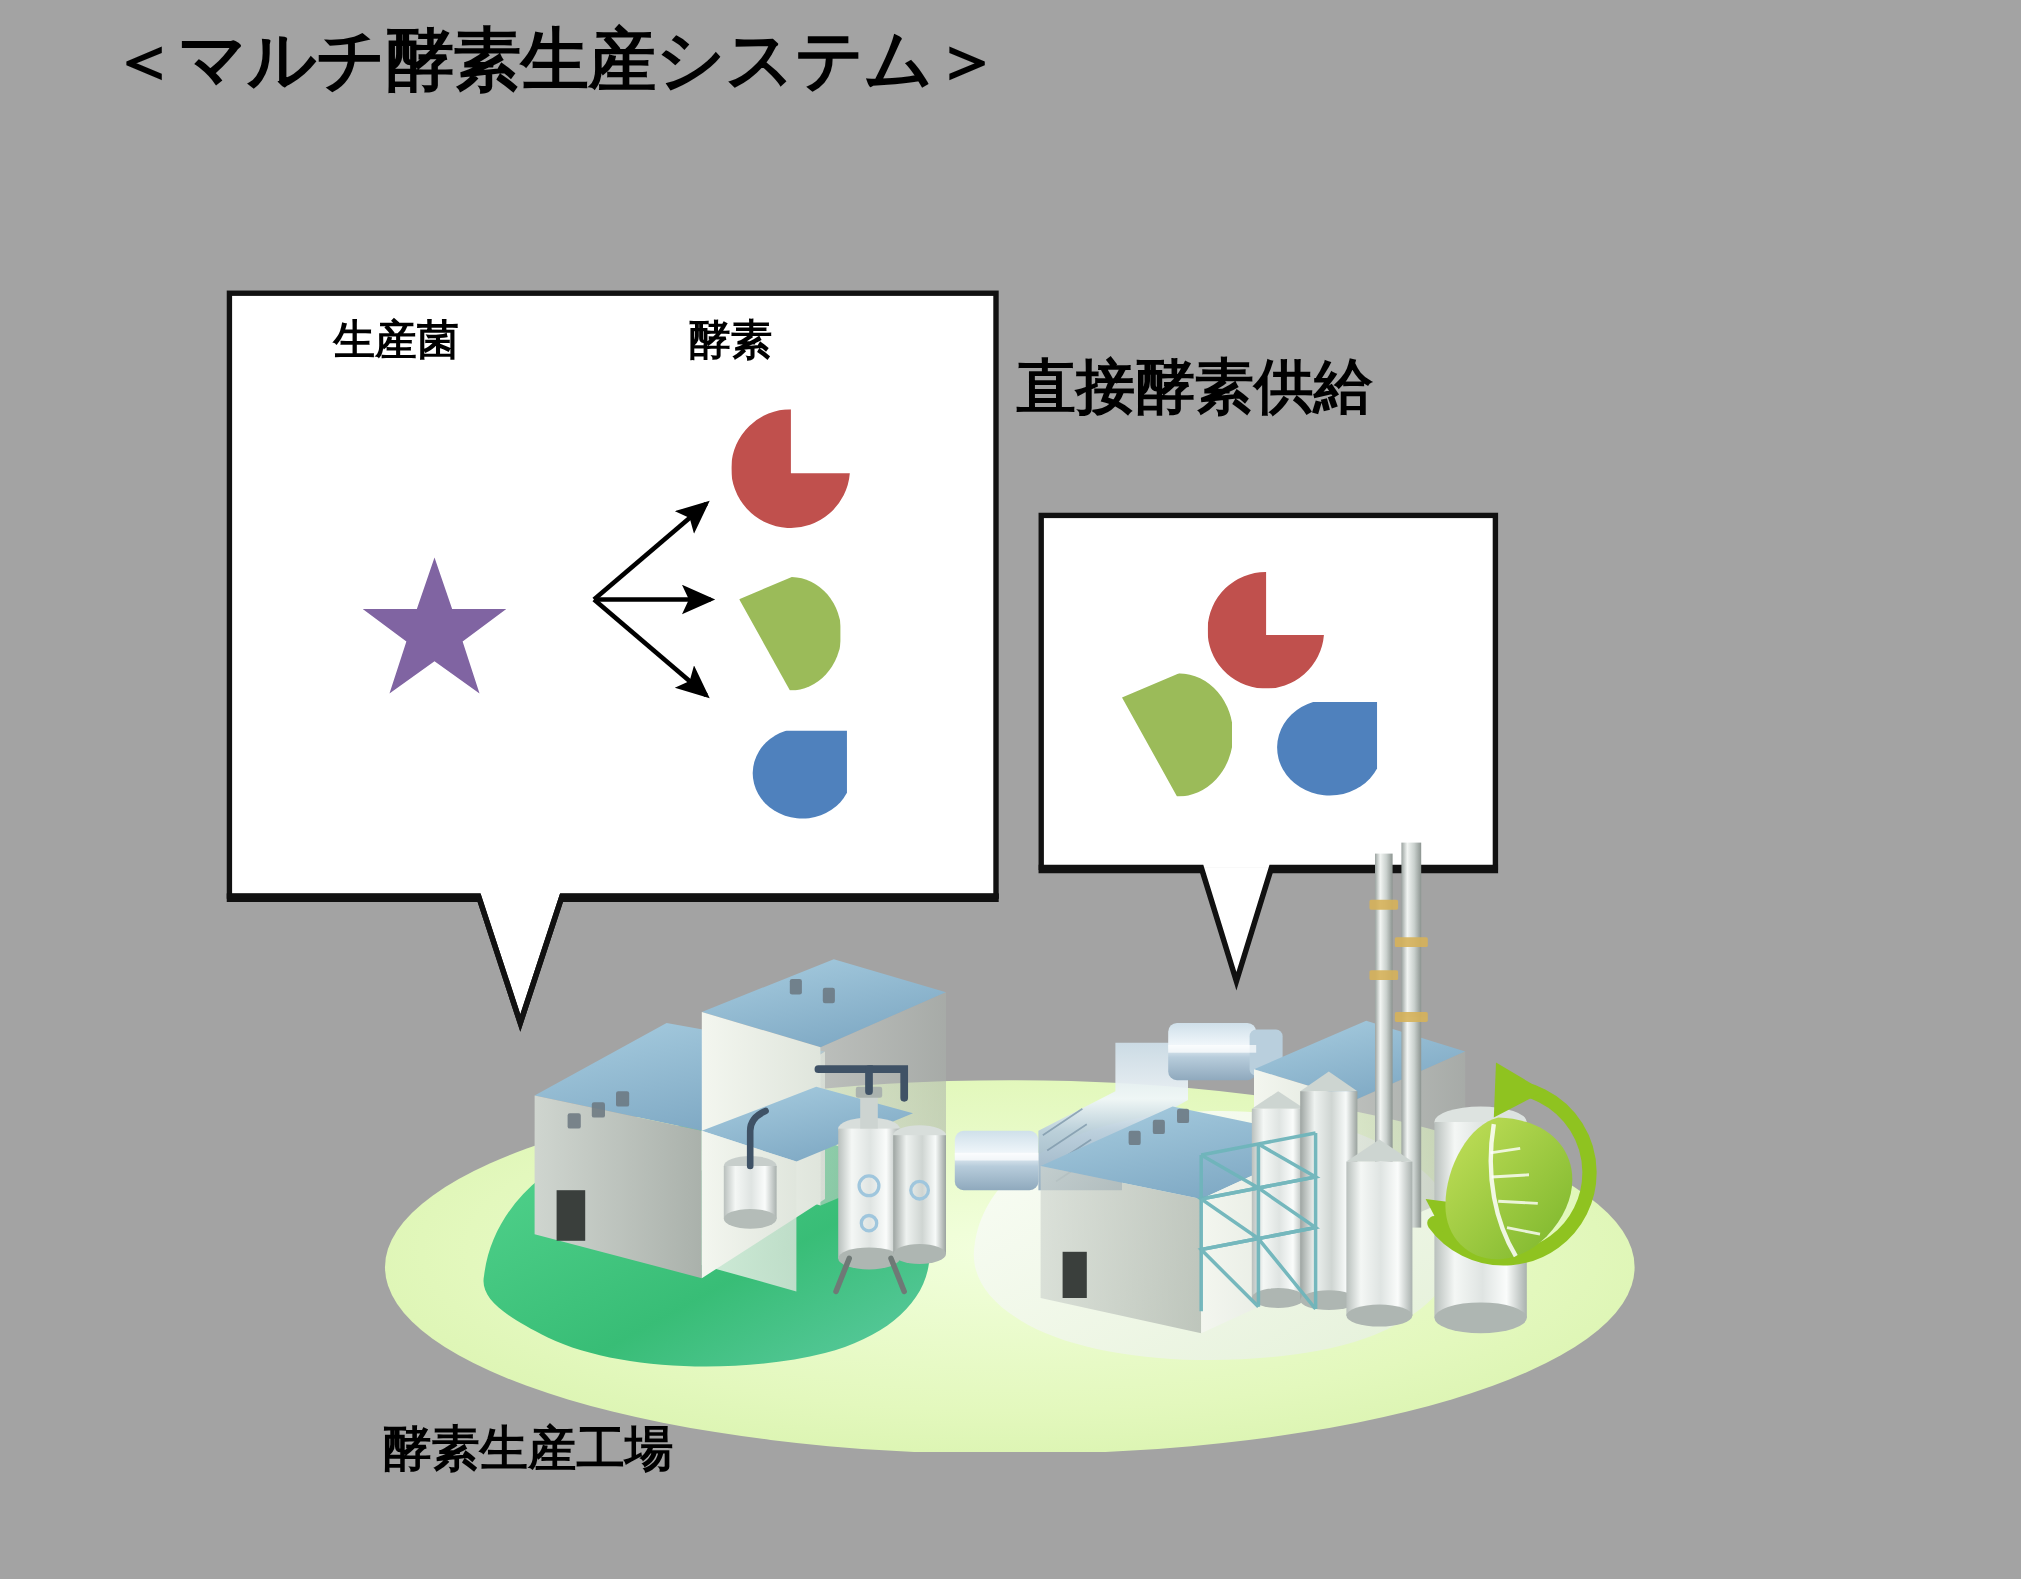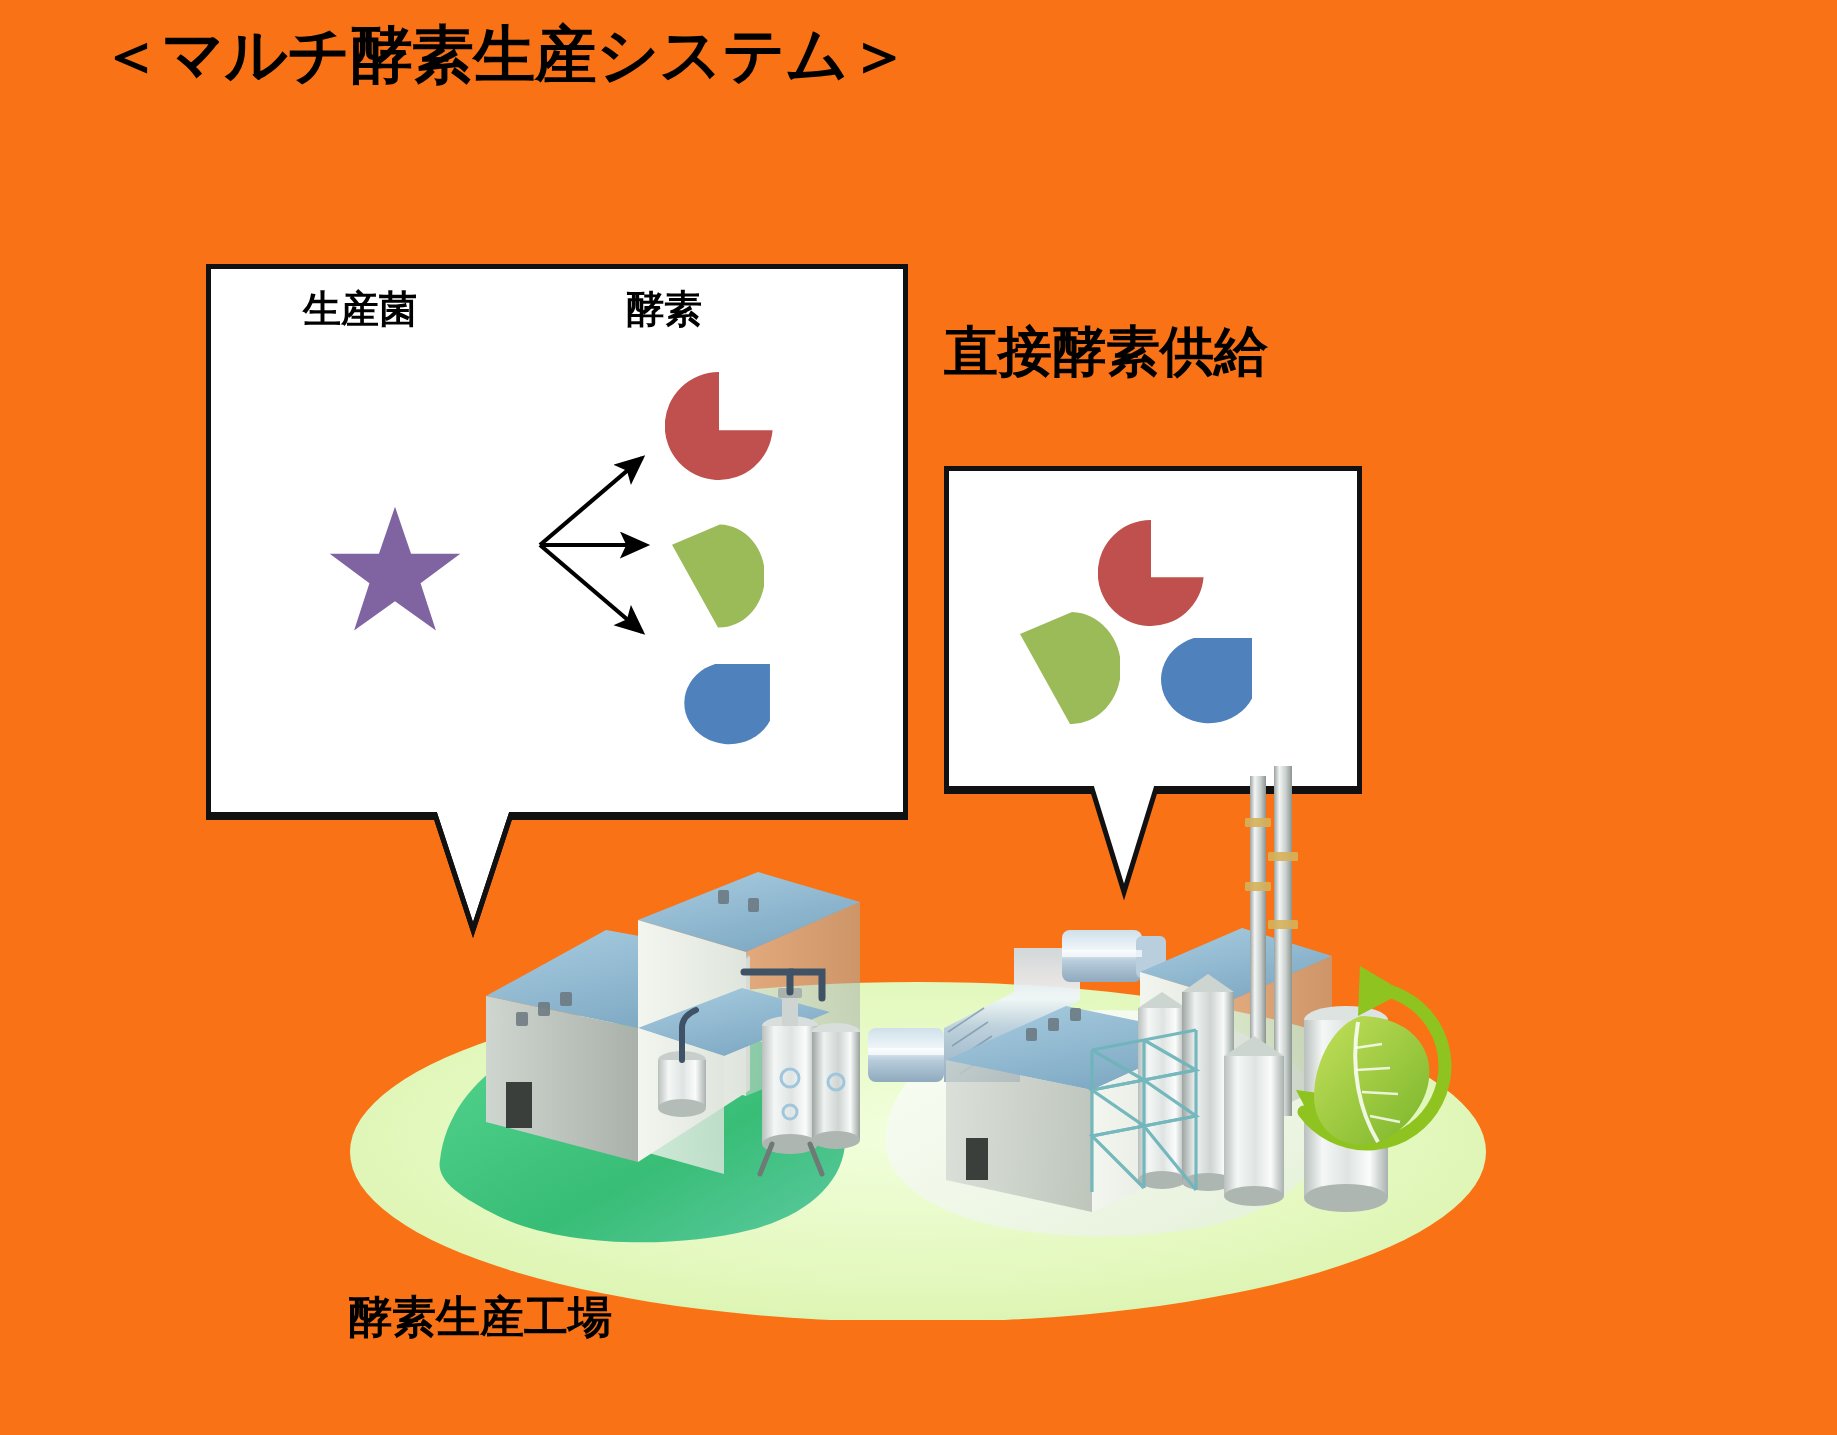--- a/index.html
+++ b/index.html
@@ -7,21 +7,21 @@
     padding: 0;
     background: #ffffff;
   }
   body {
     font-family: "Liberation Sans", "DejaVu Sans", sans-serif;
   }
   #stage {
     position: relative;
     width: 1837px;
     height: 1435px;
-    background: #f97316;
+    background: #a3a3a3;
     overflow: hidden;
   }
 
   
   .title-block {
     position: absolute;
     left: 52px;
     top: 22px;
     width: 1200px;
   }
@@ -67,21 +67,21 @@
 
   .callout-label {
     position: absolute;
     font-weight: 700;
     font-size: 38px;
     color: #000000;
     white-space: nowrap;
   }
   #label-seisankin { left: 303px; top: 284px; }
   #label-kouso     { left: 626px; top: 284px; }
-  #label-direct    { left: 944px; top: 316px; font-size: 54px; }
+  #label-direct    { left: 924px; top: 316px; font-size: 54px; }
 
   
   #star-shape {
     position: absolute;
     left: 327px;
     top: 506px;
     width: 136px;
     height: 132px;
   }
 

